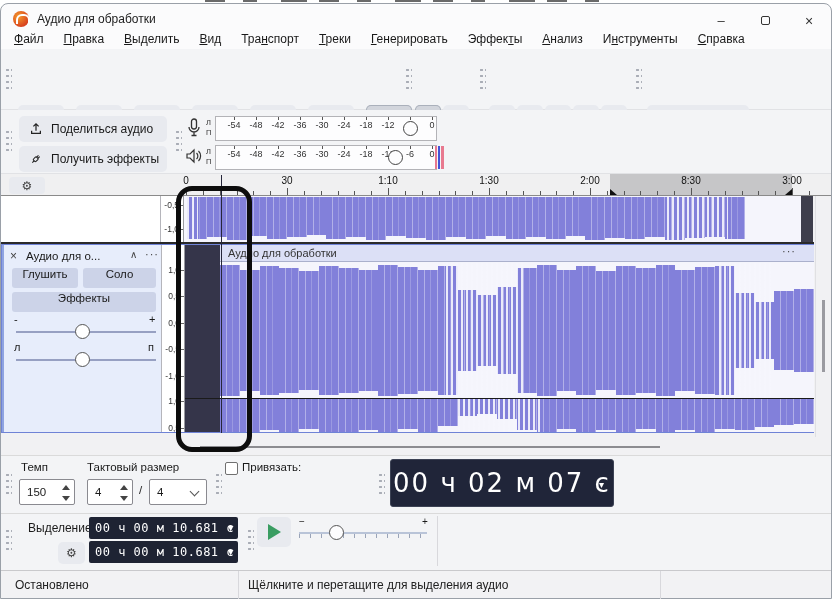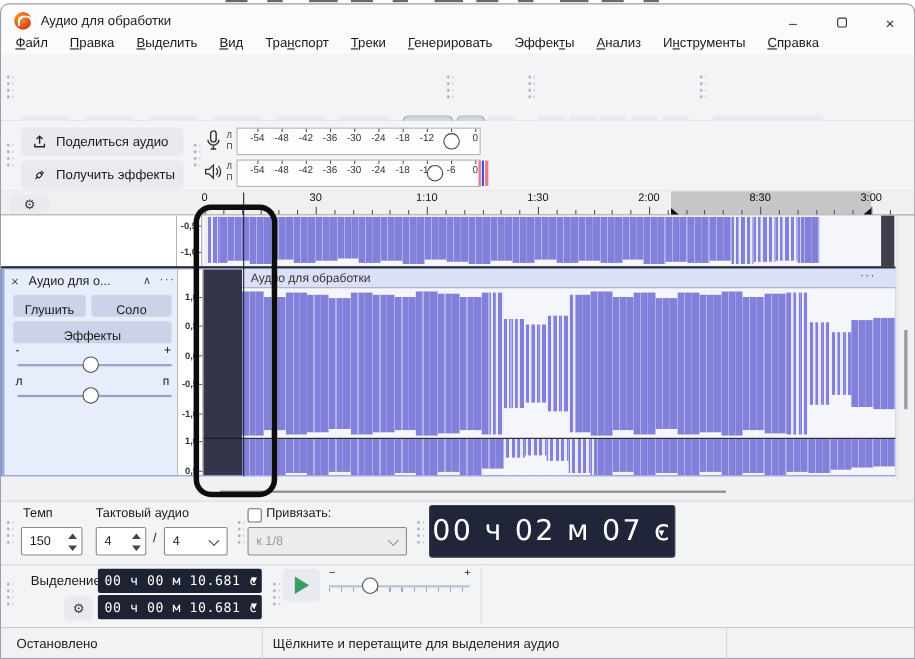--- a/index.html
+++ b/index.html
@@ -58,31 +58,31 @@
   #ruler{position:absolute;left:159px;top:0;width:672px;height:21px}
   .loopregion{position:absolute;top:0;height:21px;background:#c6c6c8}
   .rlabel{position:absolute;top:1px;font-size:10px;color:#111;transform:translateX(-50%)}
   .rtickv{position:absolute;bottom:0;width:1px;background:#555}
   .looptri-r{position:absolute;bottom:0;width:0;height:0;border-left:7px solid #111;border-top:6px solid transparent}
   .looptri-l{position:absolute;bottom:0;width:0;height:0;border-right:7px solid #111;border-top:6px solid transparent}
   
   .trackzone{position:absolute;left:1px;top:196px;width:814px;height:241px;background:#f1f1f3}
   .t-panel{position:absolute;left:0;width:160px;border-right:1px solid #b5b5bb}
   .t-rulercol{position:absolute;left:160px;width:23px;background:#fff;border-right:1px solid #9a9aa0}
-  .trlbl{position:absolute;right:4px;font-size:8.5px;font-weight:bold;color:#333}
+  .trlbl{position:absolute;right:4px;font-size:8.5px;font-weight:normal;color:#333}
   .trtick{position:absolute;right:0;width:3px;height:1px;background:#666}
   .wavezone{position:absolute;left:183px;background:#f5f5fc}
   .wavec{position:absolute;display:flex;overflow:hidden}
   .wavec.center{align-items:center}
   .wavec.top{align-items:flex-start}
   .seg{flex:1;background-color:#8280da;
     background-image:repeating-linear-gradient(90deg,rgba(255,255,255,0) 0 6px,rgba(255,255,255,.38) 6px 7px,rgba(255,255,255,0) 7px 12px,rgba(255,255,255,.2) 12px 13px)}
   .cluster{position:absolute;top:0;bottom:0;
     background-image:repeating-linear-gradient(90deg,rgba(246,246,253,.9) 0 2px,rgba(246,246,253,0) 2px 5px)}
-  .panelbtn{position:absolute;background:#ccd3e8;border-radius:3px;display:flex;align-items:flex-end;justify-content:center;font-size:11.5px;color:#1a1a1a}
+  .panelbtn{position:absolute;background:#ccd3e8;border-radius:3px;display:flex;align-items:flex-start;justify-content:center;font-size:11.5px;color:#1a1a1a}
   .sline{position:absolute;height:2px;background:#97a0c2}
   .sthumb{position:absolute;width:15px;height:15px;border:1.4px solid #555;border-radius:50%;background:#fff}
   .playhead{position:absolute;width:1px;background:#26263a}
   
   .dock1{position:absolute;left:1px;top:455px;right:1px;height:58px;background:#f3f4f6;border-top:1px solid #dadada}
   .dock2{position:absolute;left:1px;top:513px;right:1px;height:57px;background:#f3f4f6;border-top:1px solid #dadada}
   .dlabel{position:absolute;font-size:11.5px;color:#1a1a1a}
   .spinbox{position:absolute;height:26px;background:#fff;border:1px solid #8a8a90;border-radius:2px;font-size:11.5px}
   .spinval{position:absolute;left:7px;top:6px}
   .spinarr{position:absolute;right:2px;top:2px;width:13px;height:22px;display:flex;flex-direction:column;align-items:center;justify-content:space-between;padding:3px 0}
@@ -600,40 +600,36 @@
   <div class="dock1">
     <div class="grip" style="left:4px;top:16px"></div>
     <span class="dlabel" style="left:20px;top:5px">Темп</span>
     <div class="spinbox" style="left:18px;top:23px;width:56px">
       <span class="spinval">150</span>
       <span class="spinarr">
           <i class="aup"></i>
           <i class="adn"></i>
         </span>
     </div>
-    <span class="dlabel" style="left:86px;top:5px">Тактовый аудио</span>
+    <span class="dlabel" style="left:86px;top:5px">Тактовый размер</span>
     <div class="spinbox" style="left:86px;top:23px;width:46px">
       <span class="spinval">4</span>
       <span class="spinarr">
           <i class="aup"></i>
           <i class="adn"></i>
         </span>
     </div>
     <span class="dlabel" style="left:138px;top:28px">/</span>
     <div class="selbox" style="left:148px;top:23px;width:58px">
       <span class="spinval">4</span>
       <span class="chev"></span>
     </div>
     <div class="grip" style="left:214px;top:16px"></div>
     <span class="checkbox" style="left:224px;top:6px"></span>
     <span class="dlabel" style="left:241px;top:5px">Привязать:</span>
-    <div class="selbox" style="left:224px;top:23px;width:145px;background:#ececee;color:#999">
-      <span class="spinval">к 1/8</span>
-      <span class="chev" style="border-color:#999"></span>
-    </div>
     <div class="grip" style="left:377px;top:16px"></div>
   </div>
   <div class="timedisplay">
     <span>00 ч 02 м 07 с</span>
     <span class="dd">▾</span>
   </div>
 
   <div class="dock2">
     <div class="grip" style="left:4px;top:14px"></div>
     <span class="dlabel" style="left:27px;top:7px;font-size:12px">Выделение</span>

